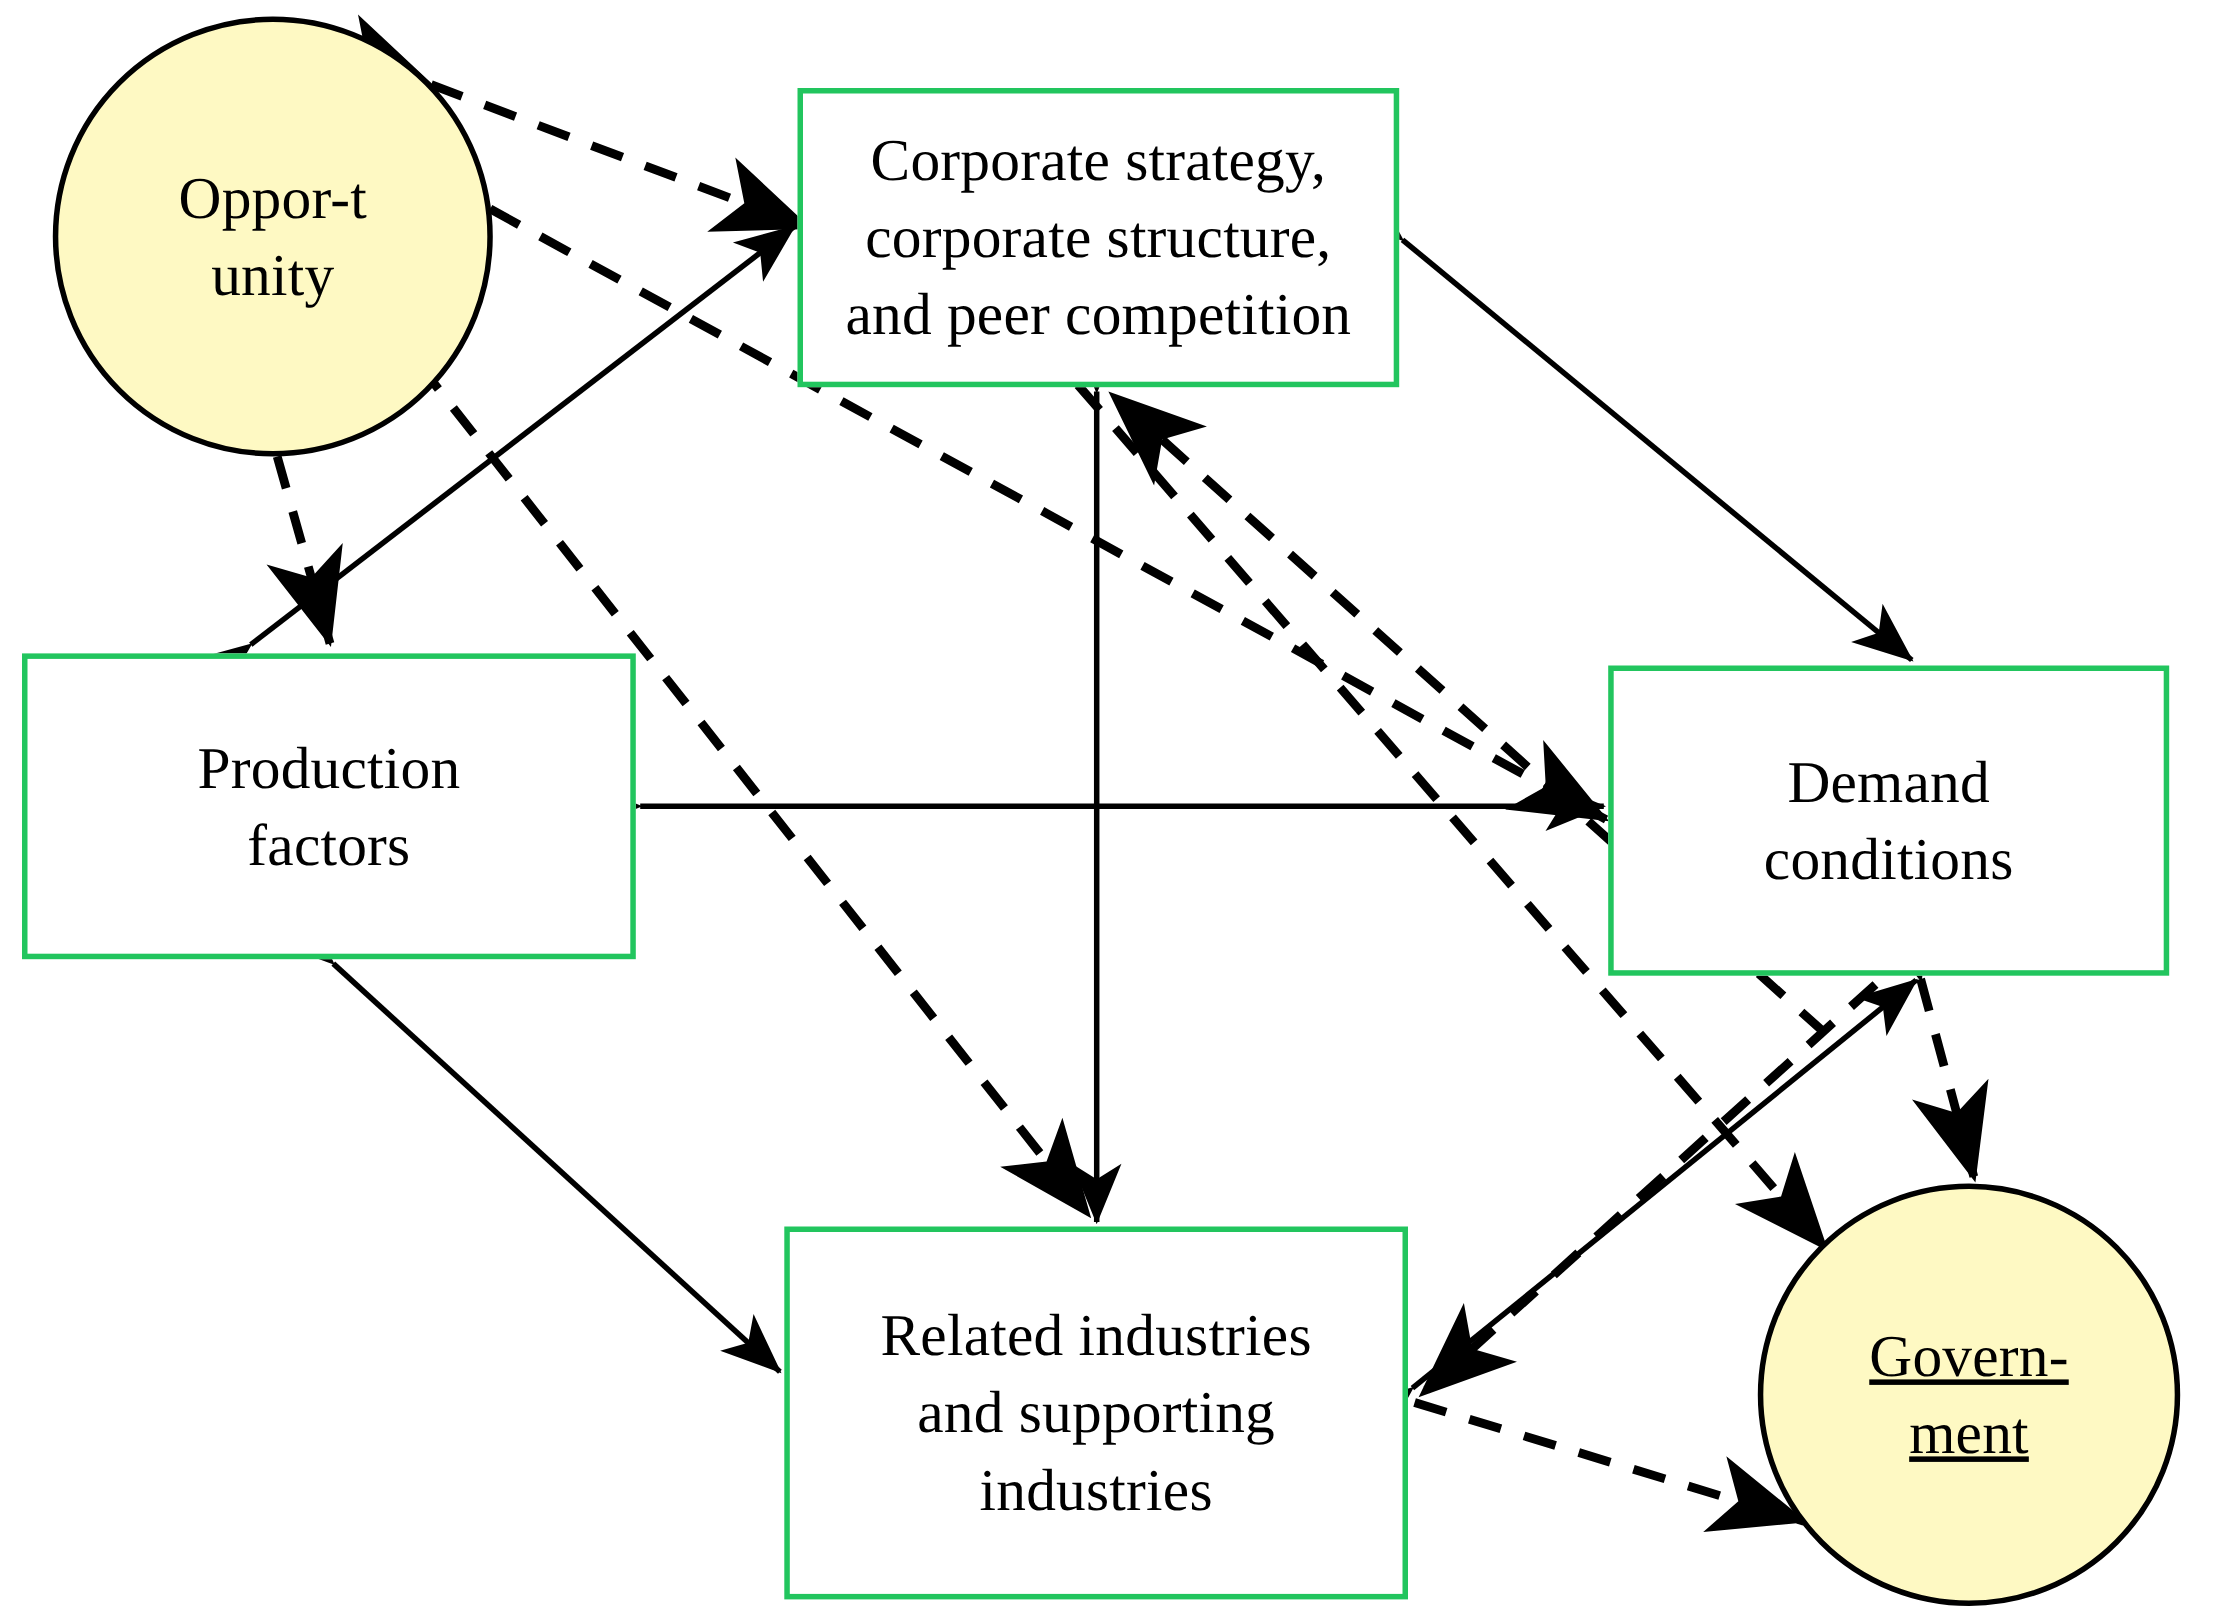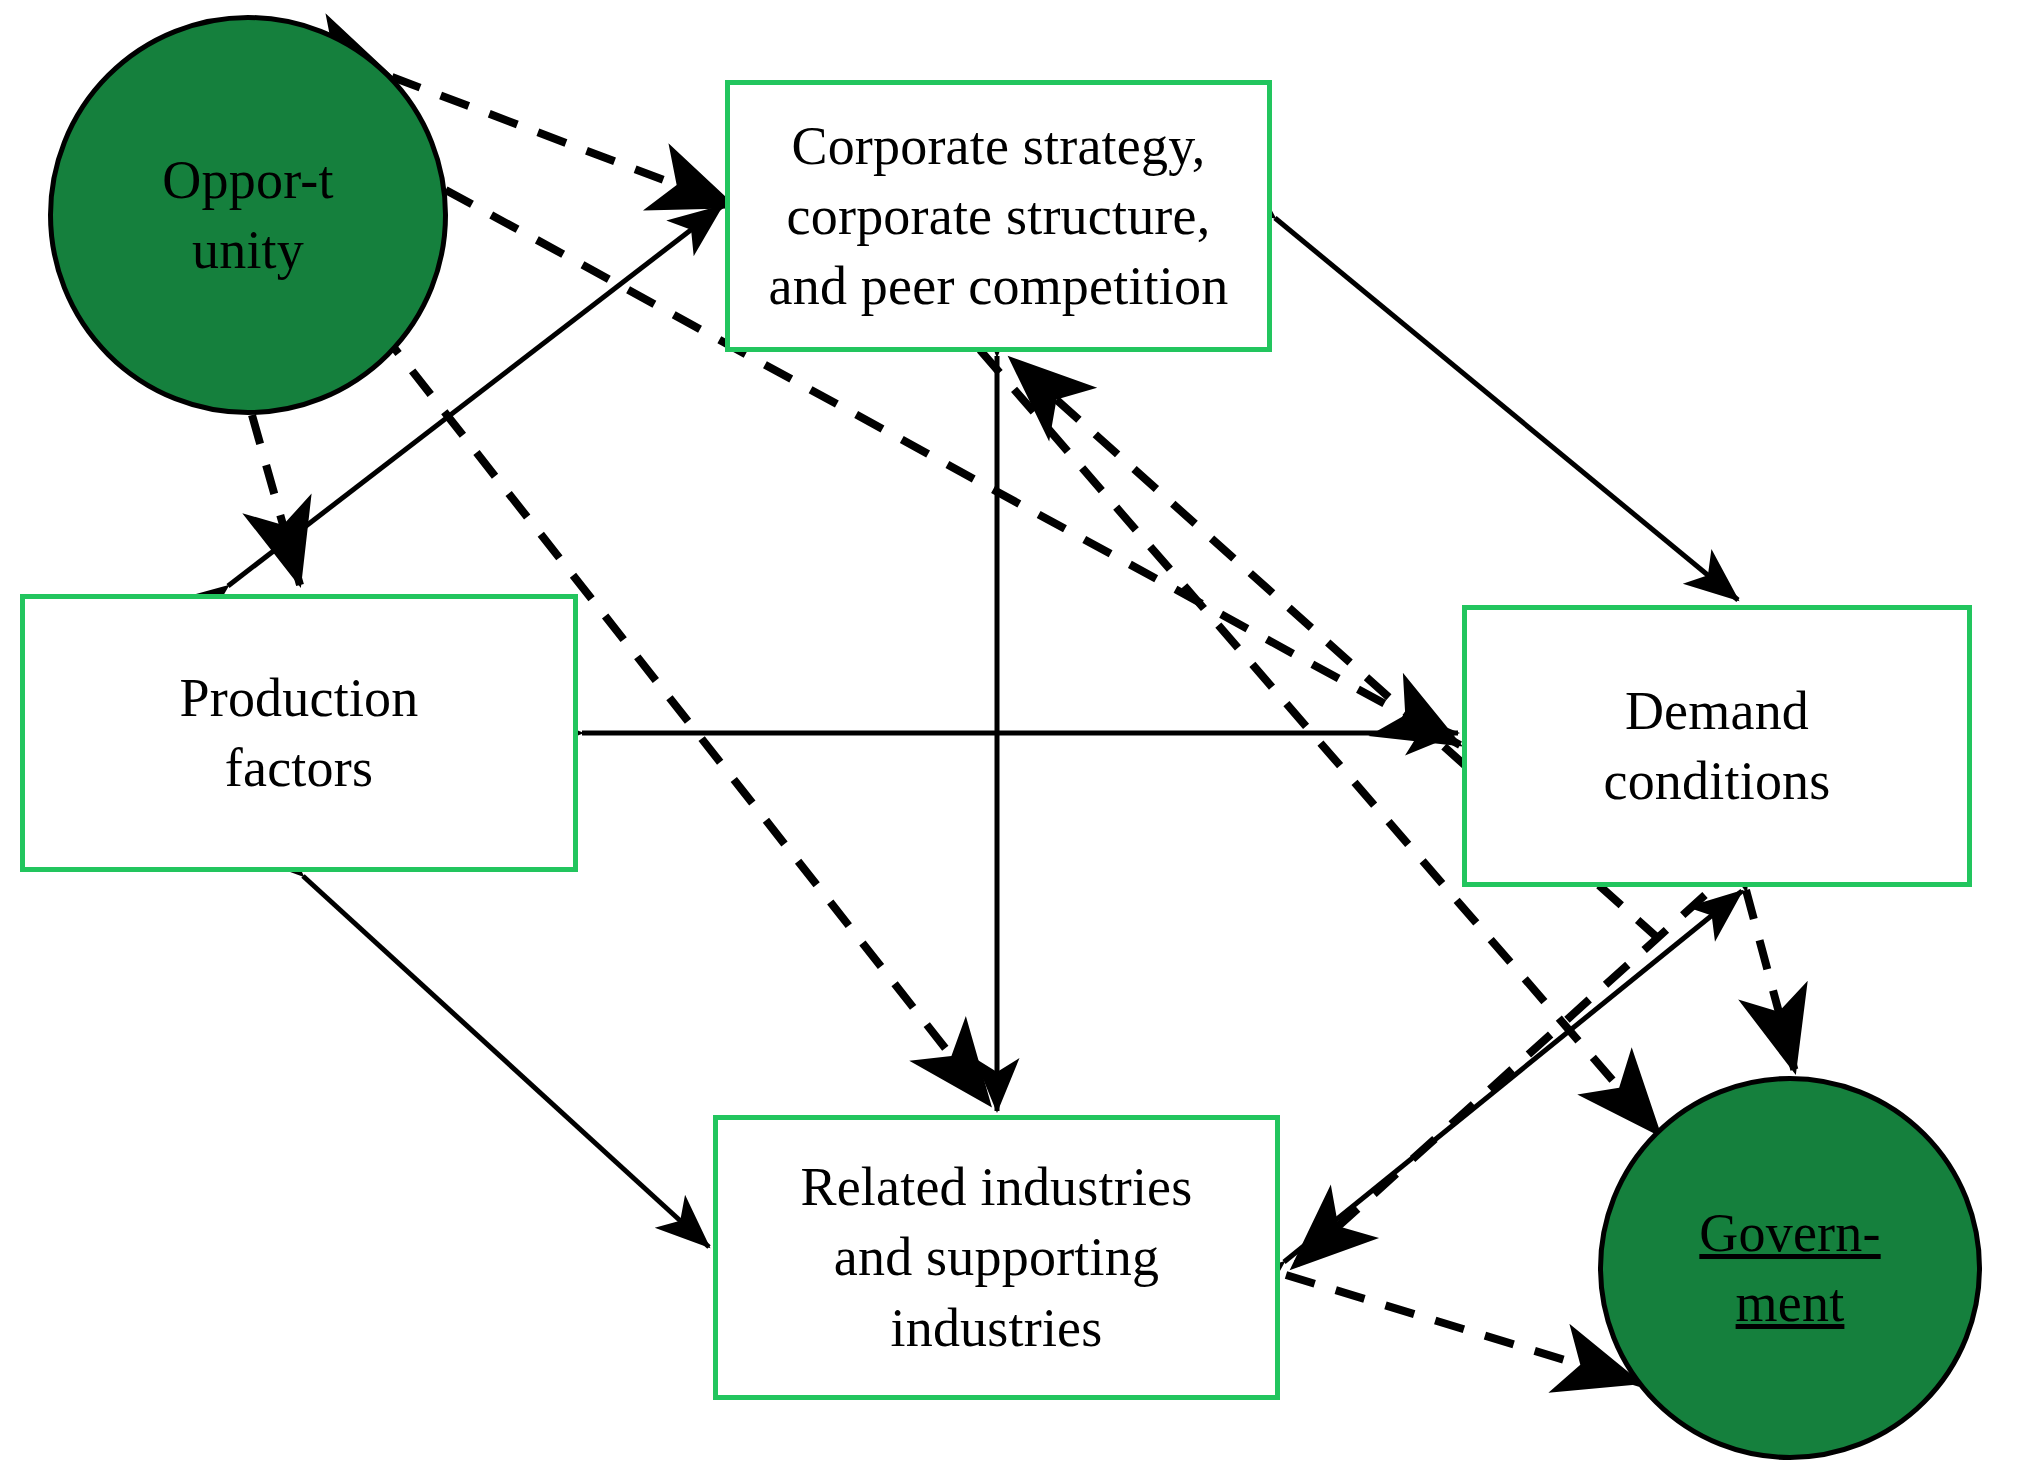--- a/index.html
+++ b/index.html
@@ -32,21 +32,21 @@
     color: #000000;
     z-index: 2;
   }
   .node-box {
     border: 5px solid #22c55e;
     background: #ffffff;
   }
   .node-circle {
     border: 5px solid #000000;
     border-radius: 50%;
-    background: #15803d;
+    background: #fef9c3;
   }
   .node-label {
     font-size: 54px;
     line-height: 1.30;
     letter-spacing: 0.2px;
     white-space: pre-line;
     padding: 0 14px;
   }
 </style>
 </head>
@@ -111,21 +111,21 @@
   <div class="node node-box" style="left:20px; top:594px; width:558px; height:278px;">
     <div class="node-label">Production
 factors</div>
   </div>
 
   <div class="node node-box" style="left:1462px; top:605px; width:510px; height:282px;">
     <div class="node-label">Demand
 conditions</div>
   </div>
 
-  <div class="node node-box" style="left:713px; top:1115px; width:567px; height:285px;text-align:center;">
+  <div class="node node-box" style="left:713px; top:1115px; width:567px; height:339px;text-align:center;">
     <div class="node-label">Related industries
 and supporting
 industries</div>
   </div>
 
   <div class="node node-circle" style="left:1598px; top:1076px; width:384px; height:384px;text-decoration:underline;">
     <div class="node-label">Govern-
 ment</div>
   </div>
 

